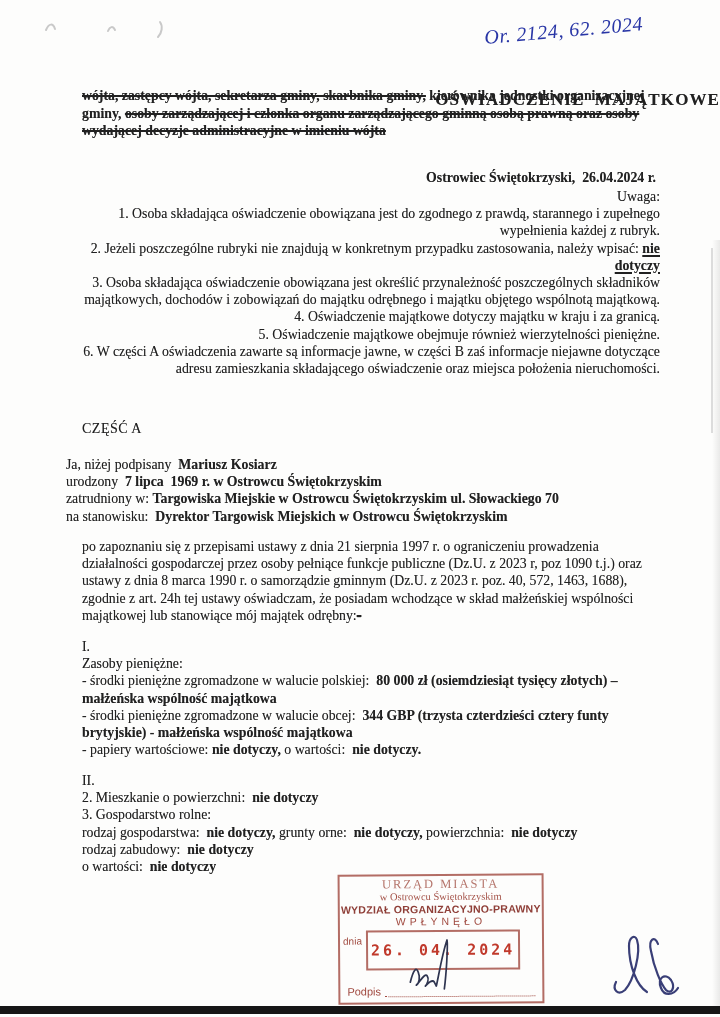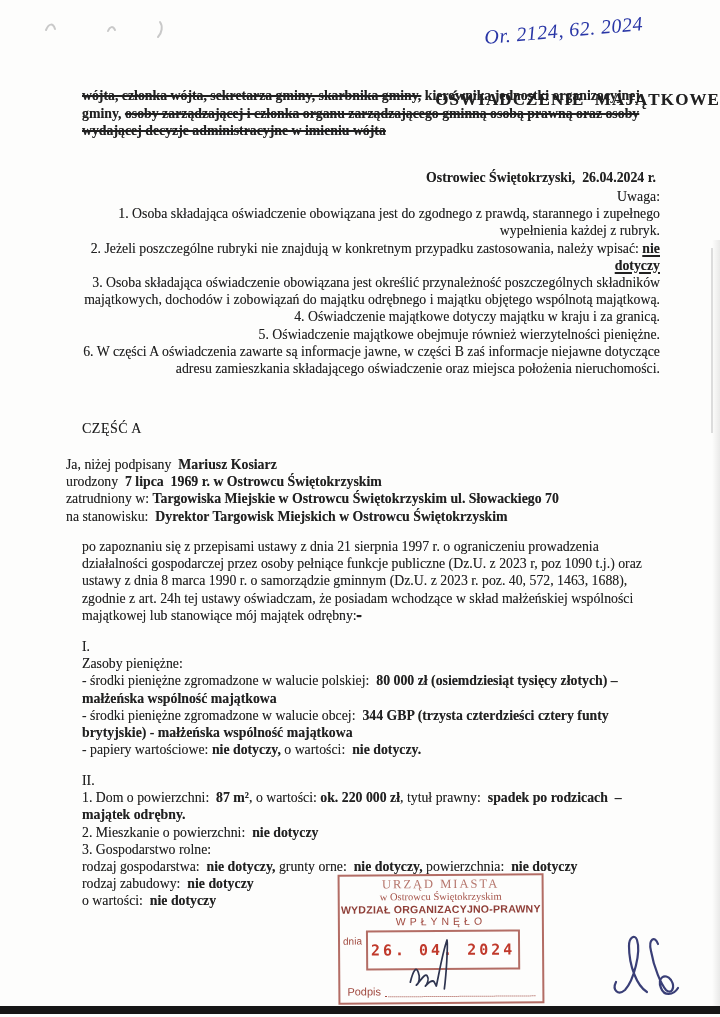--- a/index.html
+++ b/index.html
@@ -77,21 +77,21 @@
 
   <svg class="abs pencil" width="140" height="26" viewBox="0 0 140 26">
     <path d="M8,14 c3,-7 7,-7 9,-1 M70,15 c2,-5 5,-5 7,-1 M122,6 c3,4 2,11 -2,15" fill="none" stroke="var(--pencil)" stroke-width="2" stroke-linecap="round"></path>
   </svg>
 
   <div class="abs annotation">Or. 2124, 62. 2024</div>
 
   <div class="abs doc-title">OŚWIADCZENIE MAJĄTKOWE</div>
 
   <div class="abs subject">
-    <span class="strike">wójta, członka wójta, sekretarza gminy, skarbnika gminy,</span>
+    <span class="strike">wójta, zastępcy wójta, sekretarza gminy, skarbnika gminy,</span>
     <span>kierownika jednostki organizacyjnej gminy,</span>
     <span class="strike">osoby zarządzającej i członka organu zarządzającego gminną osobą prawną  oraz osoby wydającej decyzje administracyjne w imieniu wójta</span>
   </div>
 
   <div class="abs dateline">Ostrowiec Świętokrzyski,&nbsp; 26.04.2024 r.</div>
 
   <div class="abs notes body-text">
     <div>Uwaga:</div>
     <div>
       <span>1. Osoba składająca oświadczenie obowiązana jest do zgodnego z prawdą, starannego i zupełnego wypełnienia każdej z rubryk.</span>
@@ -144,23 +144,20 @@
       <span>- środki pieniężne zgromadzone w walucie obcej:&nbsp; </span><span class="b">344 GBP (trzysta czterdzieści cztery funty brytyjskie) - małżeńska wspólność majątkowa</span>
     </div>
     <div>
       <span>- papiery wartościowe: </span><span class="b">nie dotyczy,</span><span> o wartości:&nbsp; </span><span class="b">nie dotyczy.</span>
     </div>
   </div>
 
   <div class="abs sec2 body-text">
     <div>II.</div>
     <div>
-      <span>1. Dom o powierzchni:&nbsp; </span><span class="b">87 m²</span><span>, o wartości: </span><span class="b">ok. 220 000 zł</span><span>, tytuł prawny:&nbsp; </span><span class="b">spadek po rodzicach&nbsp; – majątek odrębny.</span>
-    </div>
-    <div>
       <span>2. Mieszkanie o powierzchni:&nbsp; </span><span class="b">nie dotyczy</span>
     </div>
     <div>3. Gospodarstwo rolne:</div>
     <div>
       <span>rodzaj gospodarstwa:&nbsp; </span><span class="b">nie dotyczy,</span><span> grunty orne:&nbsp; </span><span class="b">nie dotyczy,</span><span> powierzchnia:&nbsp; </span><span class="b">nie dotyczy</span>
     </div>
     <div>
       <span>rodzaj zabudowy:&nbsp; </span><span class="b">nie dotyczy</span>
     </div>
     <div>

